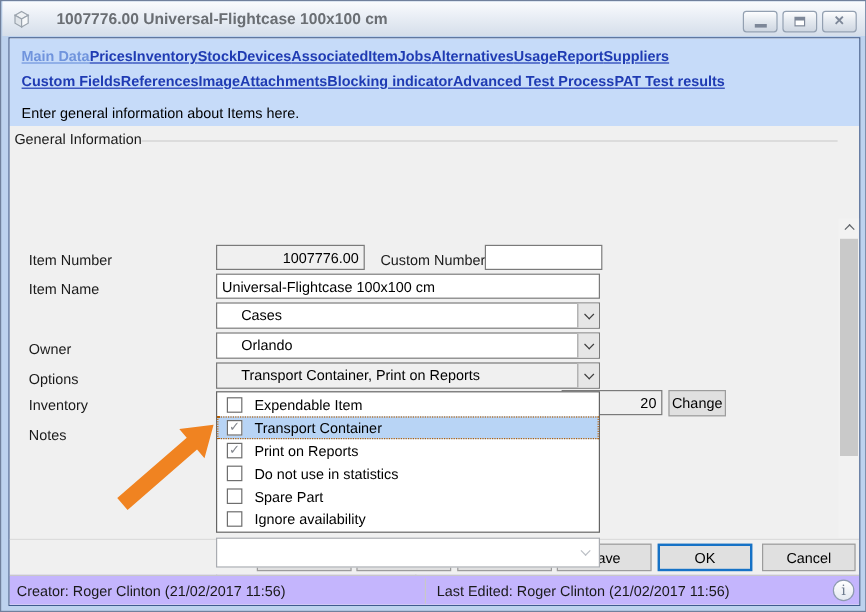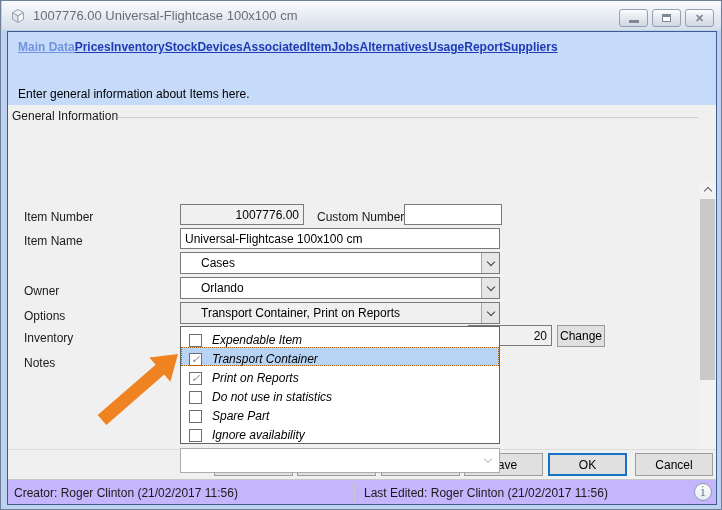--- a/index.html
+++ b/index.html
@@ -8,21 +8,21 @@
     position:relative; width:722px; height:510px;
     background:#bdd2ee; border:1px solid #70809c; overflow:hidden;
   }
   
   .titlebar {
     position:absolute; left:1px; top:0; width:719px; height:29px;
     background:linear-gradient(#fafbfd, #e9eef5 45%, #d5deea);
     display:flex; align-items:center;
   }
   .title-icon { margin-left:8px; width:16px; height:16px; }
-  .title-text { margin-left:7px; font-size:13px; color:#6a6e73; white-space:nowrap; }
+  .title-text { margin-left:21px; font-size:13px; color:#6a6e73; white-space:nowrap;font-weight:bold; }
   .winbtns { position:absolute; right:7px; top:8px; display:flex; gap:4px; }
   .winbtn {
     width:29px; height:18px; border:1px solid #93a0b1; border-radius:3px;
     background:linear-gradient(#fdfdfe, #e5eaf0 45%, #cfd7e2);
     display:flex; align-items:center; justify-content:center; cursor:default;
   }
   .glyph-min { width:10px; height:3px; background:#7d8798; margin-top:6px; }
   .glyph-restore { width:9px; height:8px; border:1px solid #7d8798; border-top-width:3px; background:#fff; }
   .glyph-close { font-size:11px; font-weight:bold; color:#7d8798; line-height:1; }
   
@@ -63,21 +63,21 @@
   .btn {
     position:absolute; height:23px; background:#e0e0e0; border:1px solid #9c9c9c;
     font-size:12px; color:#000; display:flex; align-items:center; justify-content:center; cursor:pointer;
   }
   .btn.small { height:22px; }
   
   .popup {
     position:absolute; left:172px; top:221px; width:320px; height:118px;
     background:#fff; border:1px solid #646464; z-index:5; padding-top:1px;
   }
-  .opt-row { position:relative; height:19px; display:flex; align-items:flex-end;font-style:italic; }
+  .opt-row { position:relative; height:19px; display:flex; align-items:center; }
   .opt-row.selected { background:#b8d4f5; outline:1px dotted #b45f06; outline-offset:-1px; }
   .cb {
     width:13px; height:13px; margin-left:8px; background:#fff; border:1px solid #6e6e6e;
     display:flex; align-items:center; justify-content:center;
   }
   .cb .tick { display:none; font-size:11px; line-height:1; color:#83878e; margin-top:-1px; }
   .cb.checked .tick { display:block; }
   .opt-label { margin-left:10px; font-size:12px; color:#000; }
   
   .remnant {
@@ -145,20 +145,29 @@
         <a class="tab">Inventory</a>
         <a class="tab">Stock</a>
         <a class="tab">Devices</a>
         <a class="tab">AssociatedItem</a>
         <a class="tab">Jobs</a>
         <a class="tab">Alternatives</a>
         <a class="tab">Usage</a>
         <a class="tab">Report</a>
         <a class="tab">Suppliers</a>
       </div>
+      <div class="tabrow r2">
+        <a class="tab">Custom Fields</a>
+        <a class="tab">References</a>
+        <a class="tab">Image</a>
+        <a class="tab">Attachments</a>
+        <a class="tab">Blocking indicator</a>
+        <a class="tab">Advanced Test Process</a>
+        <a class="tab">PAT Test results</a>
+      </div>
       <div class="infotext">Enter general information about Items here.</div>
     </div>
 
     <div class="content">
       <span class="group-label">General Information</span>
       <div class="group-line"></div>
 
       <span class="flabel" style="top:102px; line-height:21px;">Item Number</span>
       <div class="tbox readonly" style="left:172px; top:99px; width:124px; height:21px;">1007776.00</div>
       <span class="flabel" style="left:309px; top:102px; line-height:21px;">Custom Number</span>

